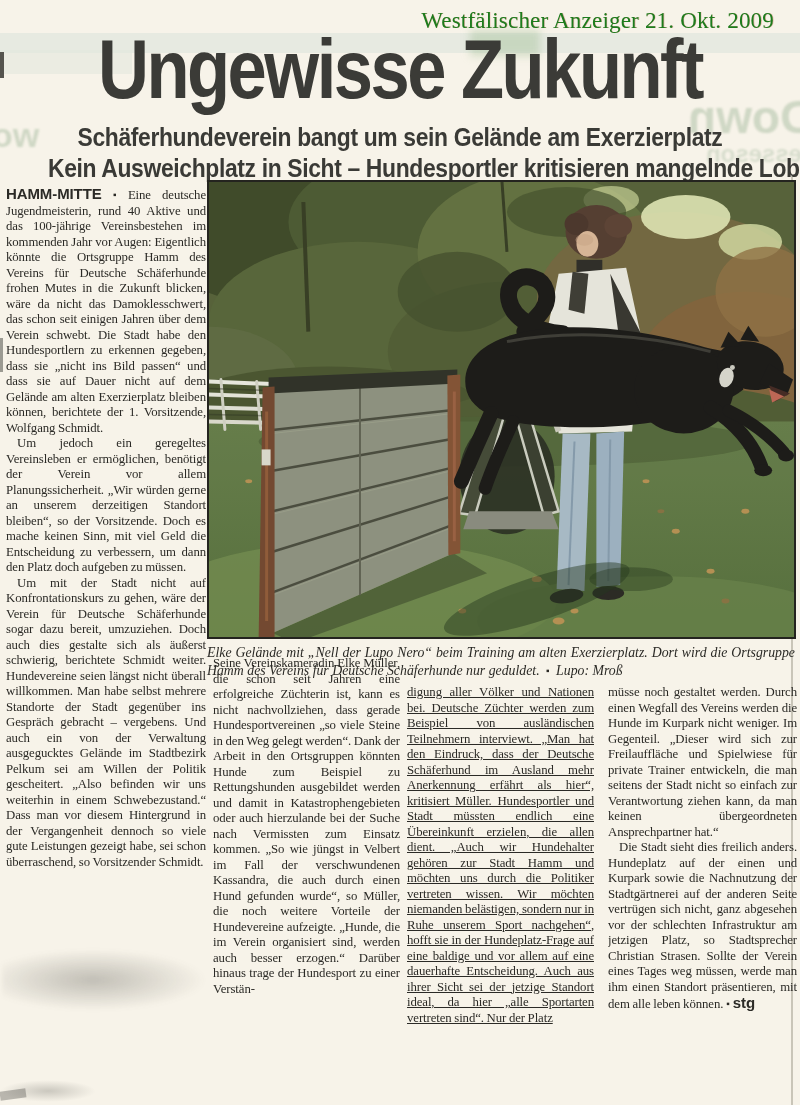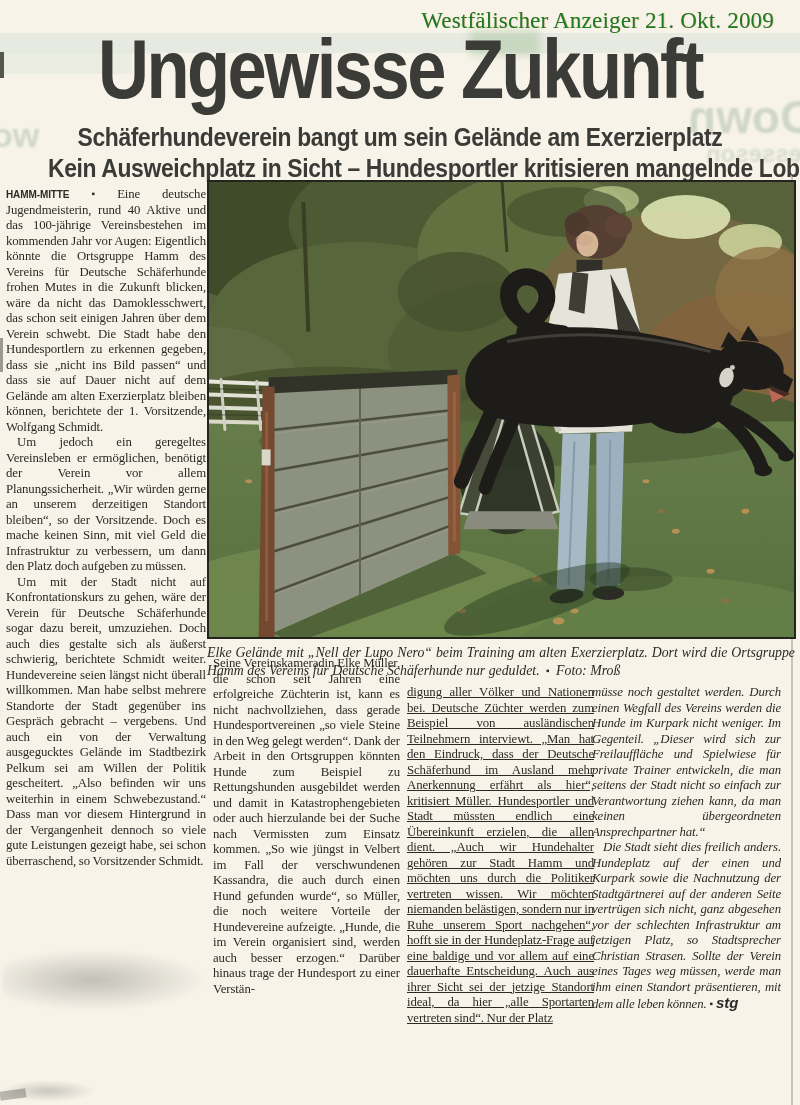--- a/index.html
+++ b/index.html
@@ -55,22 +55,22 @@
     text-align:justify;overflow:hidden;
     font-size:12.8px;line-height:15.5px;
     letter-spacing:-.1px;word-spacing:-.4px;
     hyphens:auto;-webkit-hyphens:auto;
   }
   .col p{margin:0;}
   .col p + p{text-indent:11px;}
   .leftcol{left:6px;top:186px;width:200px;height:917px;}
   .col2{left:213px;top:656px;width:187px;height:420px;}
   .col3{left:407px;top:685px;width:187px;height:420px;text-decoration:underline;}
-  .col4{left:592px;top:685px;width:189px;height:420px;font-style:italic;}
-  .loc{font-family:"Liberation Sans",sans-serif;font-weight:bold;font-size:10px;}
+  .col4{left:608px;top:685px;width:189px;height:420px;}
+  .loc{font-family:"Liberation Sans",sans-serif;font-weight:bold;font-size:15px;}
   .bullet{font-size:10px;vertical-align:1px;padding:0 3px;}
   .signoff{font-family:"Liberation Sans",sans-serif;font-weight:bold;font-size:15px;}
   
   .photo{
     left:207px;top:180px;width:589px;height:459px;
     border:2px solid #24241f;box-sizing:border-box;background:#55663c;
   }
   .photo svg{display:block;width:100%;height:100%;}
   .caption{
     left:207px;top:644px;width:588px;
@@ -95,21 +95,21 @@
 <div class="abs clipedge"></div>
 
 <div class="abs credit">Westfälischer Anzeiger 21. Okt. 2009</div>
 
 <div class="abs headline">Ungewisse Zukunft</div>
 <div class="abs subhead subhead1">Schäferhundeverein bangt um sein Gelände am Exerzierplatz</div>
 <div class="abs subhead subhead2">Kein Ausweichplatz in Sicht – Hundesportler kritisieren mangelnde Lobby</div>
 
 <div class="abs col leftcol">
   <p><b class="loc">HAMM-MITTE</b><span class="bullet">▪</span><span>Eine deutsche Jugendmeisterin, rund 40 Aktive und das 100-jährige Vereinsbestehen im kommenden Jahr vor Augen: Eigentlich könnte die Ortsgruppe Hamm des Vereins für Deutsche Schäferhunde frohen Mutes in die Zukunft blicken, wäre da nicht das Damoklesschwert, das schon seit einigen Jahren über dem Verein schwebt. Die Stadt habe den Hundesportlern zu erkennen gegeben, dass sie „nicht ins Bild passen“ und dass sie auf Dauer nicht auf dem Gelände am alten Exerzierplatz bleiben können, berichtete der 1. Vorsitzende, Wolfgang Schmidt.</span></p>
-  <p>Um jedoch ein geregeltes Vereinsleben er ermöglichen, benötigt der Verein vor allem Planungssicherheit. „Wir würden gerne an unserem derzeitigen Standort bleiben“, so der Vorsitzende. Doch es mache keinen Sinn, mit viel Geld die Infrastruktur zu verbessern, um dann den Platz doch aufgeben zu müssen.</p>
+  <p>Um jedoch ein geregeltes Vereinsleben er ermöglichen, benötigt der Verein vor allem Planungssicherheit. „Wir würden gerne an unserem derzeitigen Standort bleiben“, so der Vorsitzende. Doch es mache keinen Sinn, mit viel Geld die Entscheidung zu verbessern, um dann den Platz doch aufgeben zu müssen.</p>
   <p>Um mit der Stadt nicht auf Konfrontationskurs zu gehen, wäre der Verein für Deutsche Schäferhunde sogar dazu bereit, umzuziehen. Doch auch dies gestalte sich als äußerst schwierig, berichtete Schmidt weiter. Hundevereine seien längst nicht überall willkommen. Man habe selbst mehrere Standorte der Stadt gegenüber ins Gespräch gebracht – vergebens. Und auch ein von der Verwaltung ausgegucktes Gelände im Stadtbezirk Pelkum sei am Willen der Politik gescheitert. „Also befinden wir uns weiterhin in einem Schwebezustand.“ Dass man vor diesem Hintergrund in der Vergangenheit dennoch so viele gute Leistungen gezeigt habe, sei schon überraschend, so Vorsitzender Schmidt.</p>
 </div>
 
 <figure class="abs photo" style="margin:0">
   <svg viewBox="0 0 589 456" preserveAspectRatio="none">
     <defs>
       <linearGradient id="grass" x1="0" y1="0" x2="0" y2="1">
         <stop offset="0" stop-color="#5d7742"></stop>
         <stop offset="1" stop-color="#4c6834"></stop>
       </linearGradient>
@@ -255,21 +255,21 @@
       <circle cx="527" cy="186" r="2.5" fill="#c9c9c0"></circle>
     </g>
 
     <rect x="0" y="0" width="589" height="456" fill="#d8cfae" opacity=".08"></rect>
   </svg>
 </figure>
 
 <div class="abs caption">
   <span>Elke Gelände mit „Nell der Lupo Nero“ beim Training am alten Exerzierplatz. Dort wird die Ortsgruppe Hamm des Vereins für Deutsche Schäferhunde nur geduldet.</span>
   <span class="bullet">▪</span>
-  <span>Foto: Mroß</span>
+  <span>Lupo: Mroß</span>
 </div>
 
 <div class="abs col col2">
   <p>Seine Vereinskameradin Elke Müller, die schon seit Jahren eine erfolgreiche Züchterin ist, kann es nicht nachvollziehen, dass gerade Hundesportvereinen „so viele Steine in den Weg gelegt werden“. Dank der Arbeit in den Ortsgruppen könnten Hunde zum Beispiel zu Rettungshunden ausgebildet werden und damit in Katastrophengebieten oder auch hierzulande bei der Suche nach Vermissten zum Einsatz kommen. „So wie jüngst in Velbert im Fall der verschwundenen Kassandra, die auch durch einen Hund gefunden wurde“, so Müller, die noch weitere Vorteile der Hundevereine aufzeigte. „Hunde, die im Verein organisiert sind, werden auch besser erzogen.“ Darüber hinaus trage der Hundesport zu einer Verstän-</p>
 </div>
 <div class="abs col col3">
   <p>digung aller Völker und Nationen bei. Deutsche Züchter werden zum Beispiel von ausländischen Teilnehmern interviewt. „Man hat den Eindruck, dass der Deutsche Schäferhund im Ausland mehr Anerkennung erfährt als hier“, kritisiert Müller. Hundesportler und Stadt müssten endlich eine Übereinkunft erzielen, die allen dient. „Auch wir Hundehalter gehören zur Stadt Hamm und möchten uns durch die Politiker vertreten wissen. Wir möchten niemanden belästigen, sondern nur in Ruhe unserem Sport nachgehen“, hofft sie in der Hundeplatz-Frage auf eine baldige und vor allem auf eine dauerhafte Entscheidung. Auch aus ihrer Sicht sei der jetzige Standort ideal, da hier „alle Sportarten vertreten sind“. Nur der Platz</p>
 </div>
 <div class="abs col col4">
   <p>müsse noch gestaltet werden. Durch einen Wegfall des Vereins werden die Hunde im Kurpark nicht weniger. Im Gegenteil. „Dieser wird sich zur Freilauffläche und Spielwiese für private Trainer entwickeln, die man seitens der Stadt nicht so einfach zur Verantwortung ziehen kann, da man keinen übergeordneten Ansprechpartner hat.“</p>

